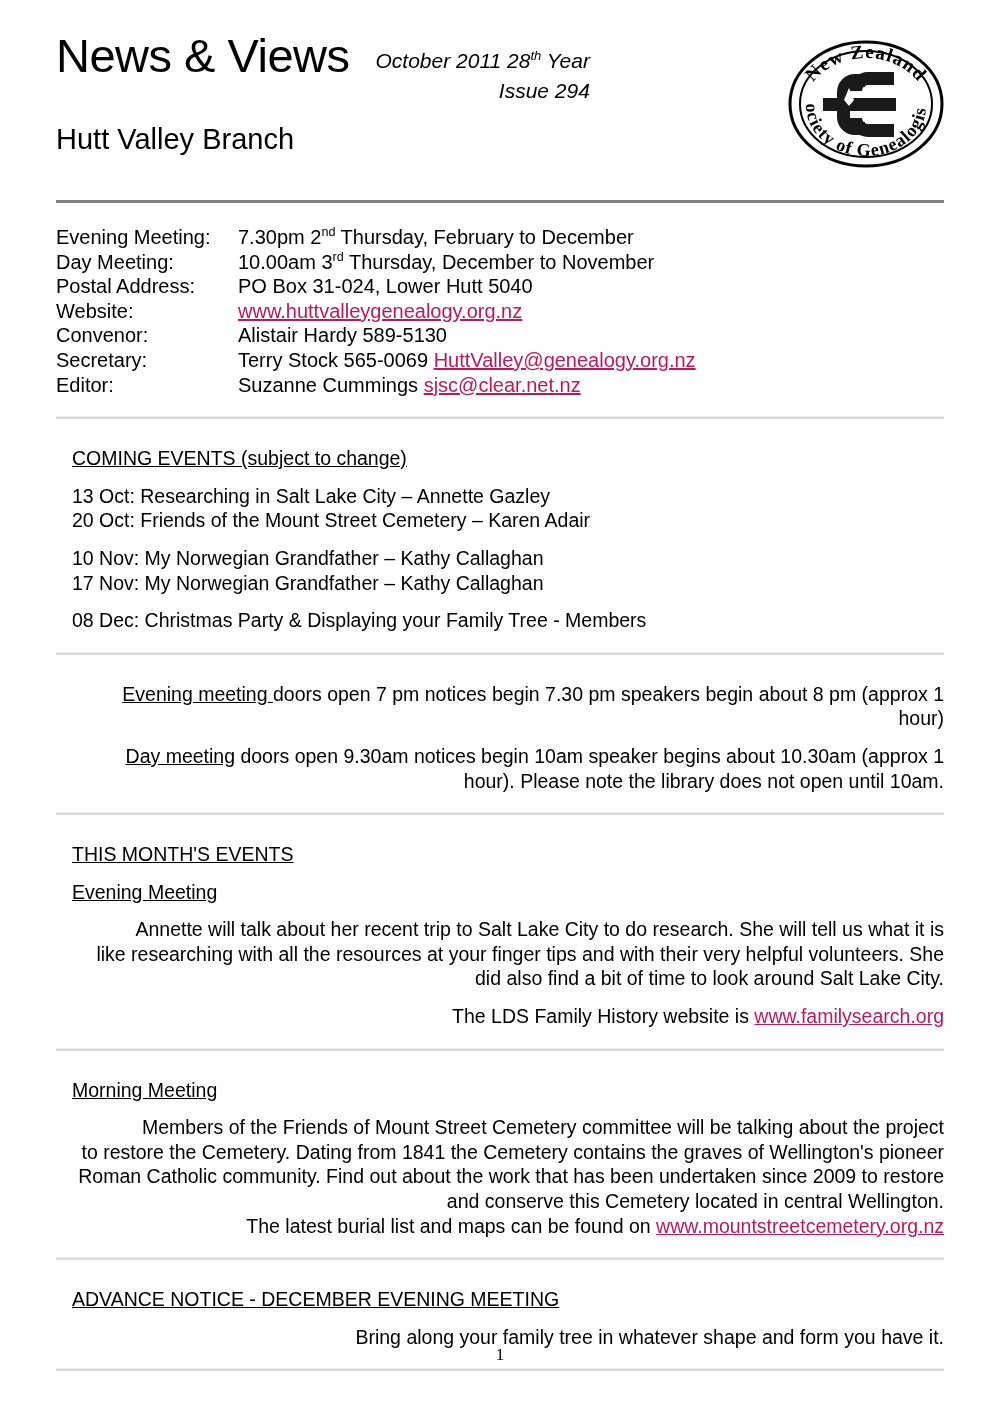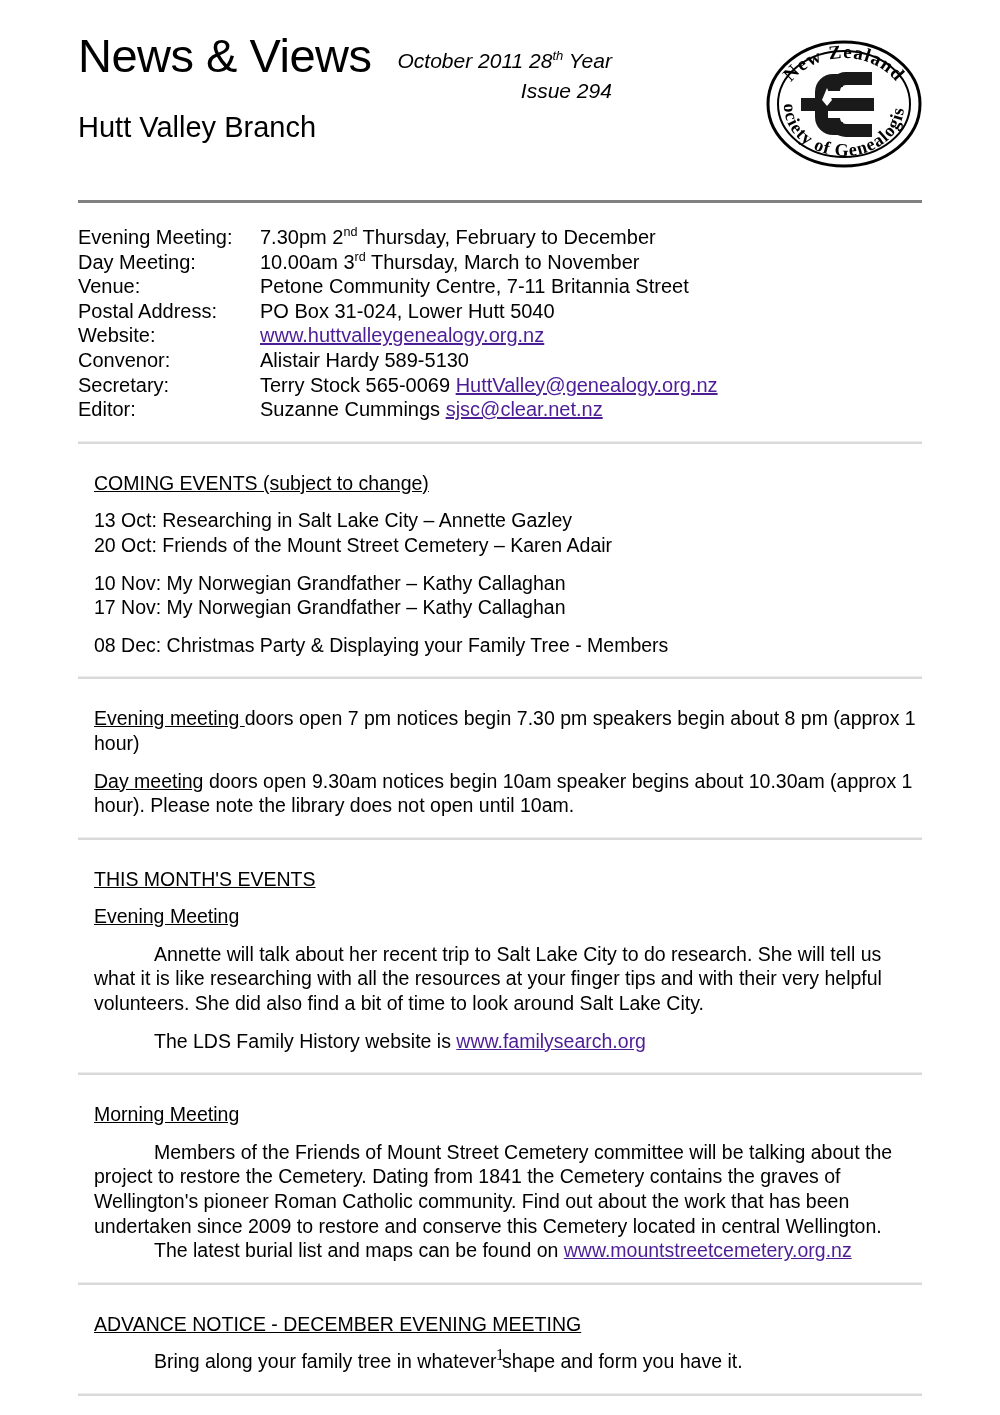--- a/index.html
+++ b/index.html
@@ -13,21 +13,21 @@
     font-family: "Liberation Sans", sans-serif;
     color: #000000;
     position: relative;
     overflow: hidden;
   }
   .page {
     position: relative;
     width: 1000px;
     height: 1415px;
     box-sizing: border-box;
-    padding: 0 78px;
+    padding: 0 56px;
   }
 
   
   .masthead {
     position: relative;
     padding-top: 28px;
     height: 172px;
   }
   .title-row {
     display: flex;
@@ -49,21 +49,21 @@
     white-space: nowrap;
   }
   .issue-block sup {
     font-size: 0.62em;
     vertical-align: super;
     line-height: 0;
   }
   .branch-line1 {
     font-size: 29px;
     line-height: 34px;
-    margin-top: 4px;
+    margin-top: 16px;
     white-space: nowrap;
   }
   .branch-line2 {
     font-size: 23px;
     line-height: 30px;
     margin-top: 3px;
     white-space: nowrap;
   }
 
   
@@ -104,41 +104,41 @@
   }
   .contact-value {
     white-space: nowrap;
   }
   .contact-value sup {
     font-size: 0.63em;
     vertical-align: super;
     line-height: 0;
   }
   a.link {
-    color: #4c1d95;
+    color: #be185d;
   }
 
   
   .sec {
     font-size: 19.5px;
     line-height: 24.6px;
     margin-left: 16px;
   }
   .sec-head {
     text-decoration: underline;
     display: inline-block;
     margin-bottom: 0;
   }
   .gap-s { height: 13px; }
   .gap-m { height: 19px; }
   .gap-l { height: 27px; }
   .evline { white-space: nowrap; }
   .para {
     text-indent: 60px;
-    text-align: left;
+    text-align: right;
   }
   .para.noindent { text-indent: 0; }
   u.tight { text-decoration: underline; }
 
   
   .footer {
     position: absolute;
     left: 0;
     right: 0;
     top: 1345px;
@@ -192,27 +192,23 @@
 
   <div class="contact">
 
     <div class="contact-row">
       <div class="contact-label">Evening Meeting:</div>
       <div class="contact-value"><span>7.30pm 2</span><sup>nd</sup><span> Thursday, February to December</span></div>
     </div>
 
     <div class="contact-row">
       <div class="contact-label">Day Meeting:</div>
-      <div class="contact-value"><span>10.00am 3</span><sup>rd</sup><span> Thursday, March to November</span></div>
-    </div>
-
-    <div class="contact-row">
-      <div class="contact-label">Venue:</div>
-      <div class="contact-value">Petone Community Centre, 7-11 Britannia Street</div>
-    </div>
+      <div class="contact-value"><span>10.00am 3</span><sup>rd</sup><span> Thursday, December to November</span></div>
+    </div>
+
 
     <div class="contact-row">
       <div class="contact-label">Postal Address:</div>
       <div class="contact-value">PO Box 31-024, Lower Hutt 5040</div>
     </div>
 
     <div class="contact-row">
       <div class="contact-label">Website:</div>
       <div class="contact-value"><a class="link" href="#">www.huttvalleygenealogy.org.nz </a></div>
     </div>

